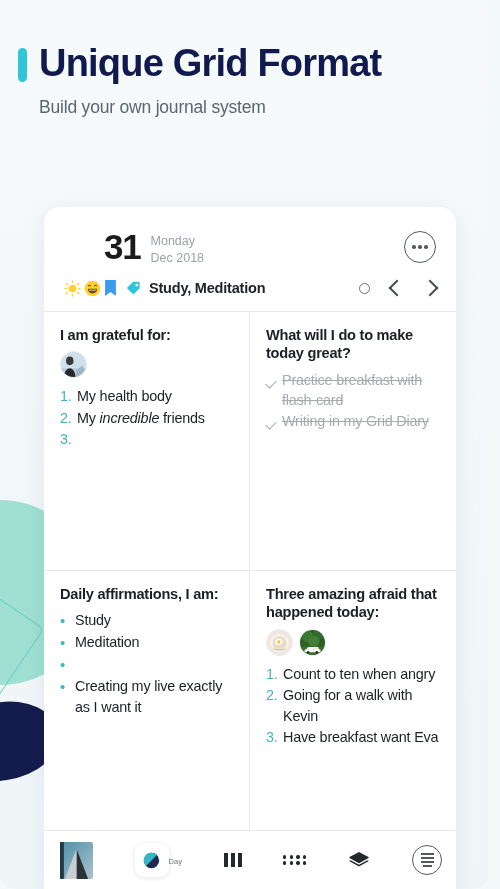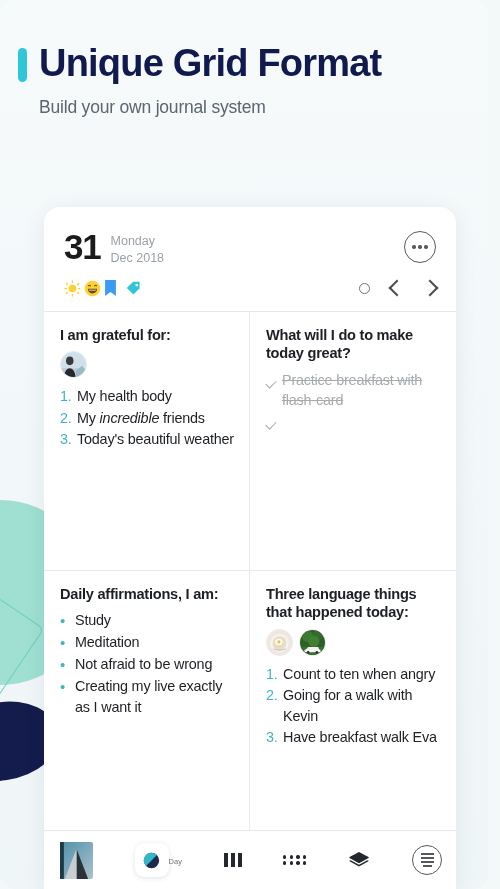--- a/index.html
+++ b/index.html
@@ -77,20 +77,21 @@
     overflow: hidden;
     display: flex;
     flex-direction: column;
   }
 
   
   .date-head {
     padding: 23px 20px 0 20px;
     display: flex;
     align-items: flex-start;
+    margin-left: 40px;
   }
   .date-big {
     font-size: 35px;
     font-weight: 700;
     color: #1b1b1b;
     line-height: 0.96;
     letter-spacing: -1.2px;
   }
   .date-sub {
     margin-left: 10px;
@@ -302,20 +303,21 @@
         <path d="M6.6 13.6h10.8c-.5.8-1.2 1.3-2 1.3H8.6c-.8 0-1.5-.5-2-1.3z" fill="#fff"></path>
         <path d="M6.3 8.3c.7-1.1 2-1.1 2.7 0M15 8.3c.7-1.1 2-1.1 2.7 0" stroke="#6b4a12" stroke-width="1.5" fill="none" stroke-linecap="round"></path>
       </svg>
       <svg class="ico-bookmark" viewBox="0 0 14 20">
         <path d="M1 1h12v18l-6-4.6L1 19z" fill="#3b9bf0"></path>
       </svg>
       <svg class="ico-tag" viewBox="0 0 24 24">
         <path d="M2.6 11.2L11.4 2.4h9.2v9.2l-8.8 8.8z" fill="#2fc6d8"></path>
         <circle cx="16.6" cy="7.2" r="1.9" fill="#fff"></circle>
       </svg>
+      <div class="tag-text">Study, Meditation</div>
       <div class="nav-right">
         <div class="circle-sm"></div>
         <div class="chev left"></div>
         <div class="chev right"></div>
       </div>
     </div>
 
     <div class="grid">
 
       <div class="cell">
@@ -335,62 +337,61 @@
           <li>
             <span class="n">1.</span>
             <span>My health body</span>
           </li>
           <li>
             <span class="n">2.</span>
             <span><span>My </span><span class="ital">incredible</span><span> friends</span></span>
           </li>
           <li>
             <span class="n">3.</span>
-            <span>Today's beautiful weather</span>
           </li>
         </ol>
       </div>
 
       <div class="cell">
         <div class="cell-title">What will I do to make today great?</div>
         <ul class="chk">
           <li>
             <span class="mark"><span class="tick"></span></span>
             <span class="done">Practice breakfast with flash-card</span>
           </li>
           <li>
             <span class="mark"><span class="tick"></span></span>
+            <span class="done">Writing in my Grid Diary</span>
           </li>
         </ul>
       </div>
 
       <div class="cell">
         <div class="cell-title">Daily affirmations, I am:</div>
         <ul class="bul">
           <li>
             <span class="b">•</span>
             <span>Study</span>
           </li>
           <li>
             <span class="b">•</span>
             <span>Meditation</span>
           </li>
           <li>
             <span class="b">•</span>
-            <span>Not afraid to be wrong</span>
           </li>
           <li>
             <span class="b">•</span>
             <span>Creating my live exactly as I want it</span>
           </li>
         </ul>
       </div>
 
       <div class="cell">
-        <div class="cell-title">Three language things that happened today:</div>
+        <div class="cell-title">Three amazing afraid that happened today:</div>
         <div class="thumbs">
           <div class="thumb">
             <svg viewBox="0 0 40 40">
               <rect width="40" height="40" fill="#efe7df"></rect>
               <circle cx="20" cy="21" r="15" fill="#f6f2ec"></circle>
               <circle cx="20" cy="21" r="11" fill="#e8dcc8"></circle>
               <ellipse cx="19" cy="19" rx="6" ry="5" fill="#fdfbf4"></ellipse>
               <circle cx="19" cy="19" r="2.6" fill="#f4c23a"></circle>
               <path d="M10 30c6 3 14 3 20 0" stroke="#c9b79a" stroke-width="1.4" fill="none"></path>
             </svg>
@@ -413,21 +414,21 @@
           <li>
             <span class="n">1.</span>
             <span>Count to ten when angry</span>
           </li>
           <li>
             <span class="n">2.</span>
             <span>Going for a walk with Kevin</span>
           </li>
           <li>
             <span class="n">3.</span>
-            <span>Have breakfast walk Eva</span>
+            <span>Have breakfast want Eva</span>
           </li>
         </ol>
       </div>
 
     </div>
 
     <div class="bottomnav">
       <svg class="appicon" viewBox="0 0 34 38">
         <defs>
             <linearGradient id="ag" x1="0" y1="0" x2="1" y2="1">

